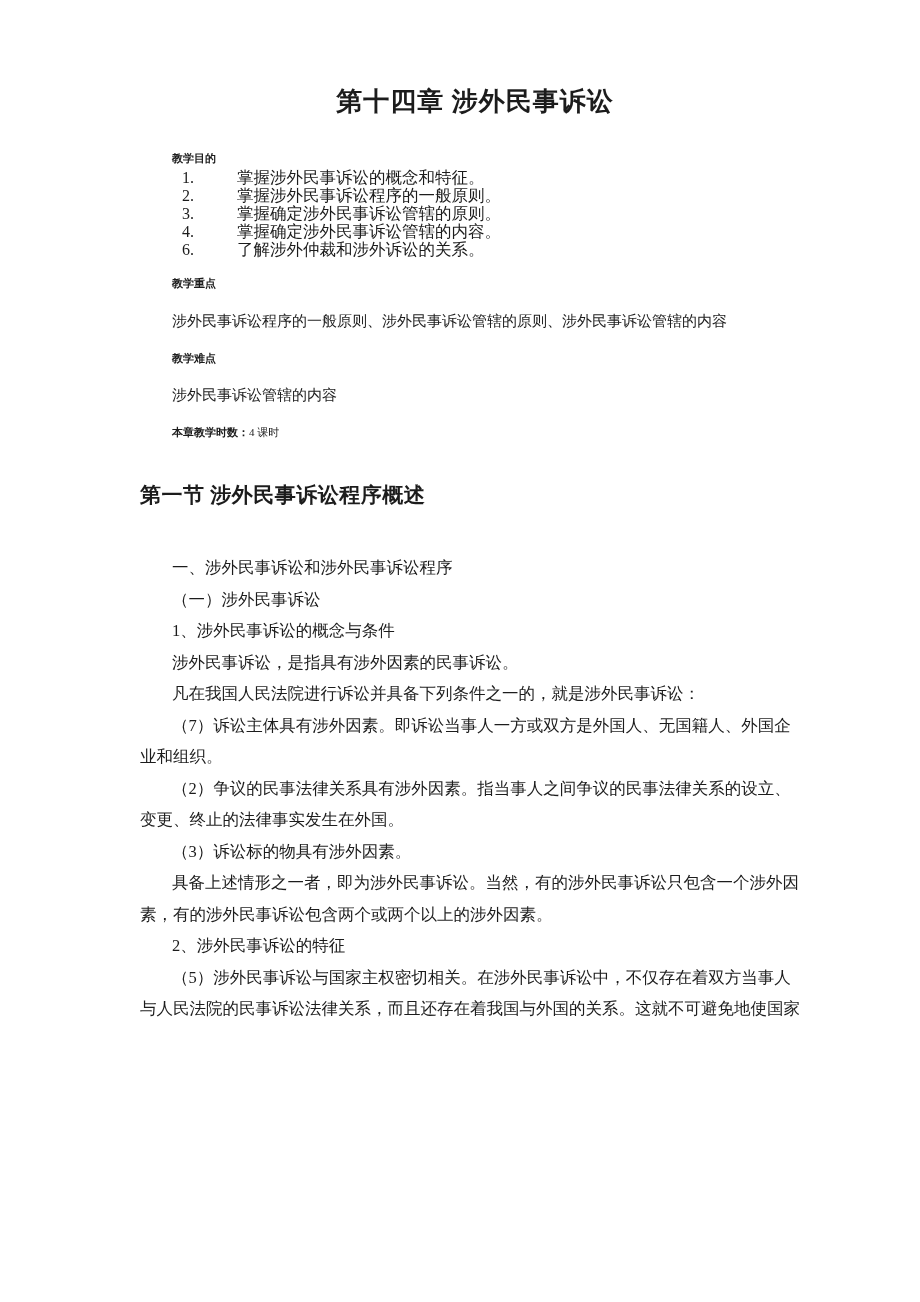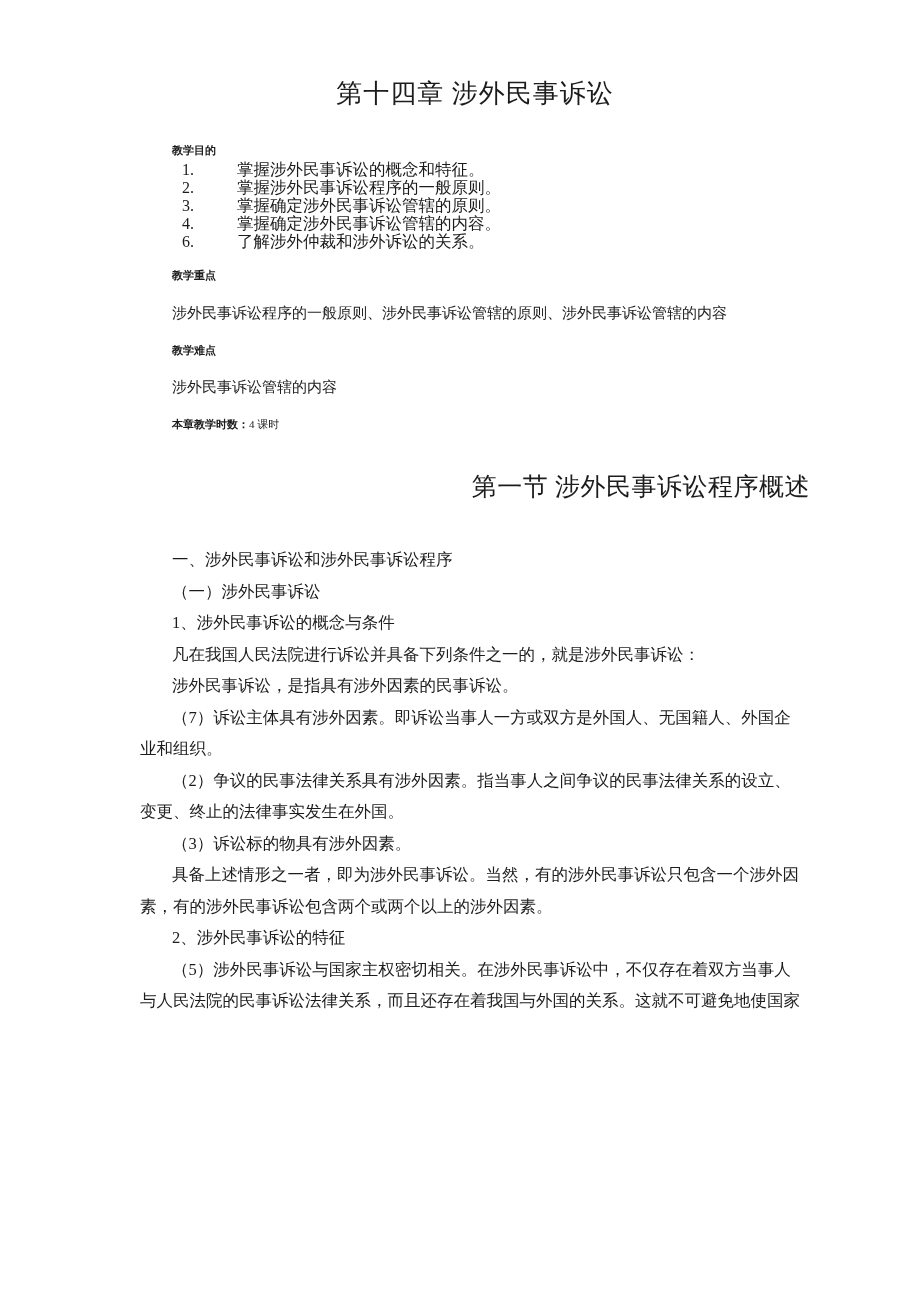--- a/index.html
+++ b/index.html
@@ -19,25 +19,25 @@
     width: 920px;
     height: 1302px;
     background: #ffffff;
     overflow: hidden;
     box-sizing: border-box;
   }
   .doc {
     padding: 0 110px 0 140px;
   }
   .chapter-title {
-    margin: 0;
+    margin: 8px;
     padding-top: 77px;
     font-size: 26px;
     line-height: 34px;
-    font-weight: normal;
+    font-weight: bold;
     text-align: center;
     letter-spacing: 1px;
     white-space: nowrap;
   }
   .lbl {
     font-size: 11px;
     line-height: 22px;
     font-weight: bold;
     padding-left: 32px;
     white-space: nowrap;
@@ -61,24 +61,24 @@
     font-size: 16px;
   }
   #key-points-label { margin-top: 13px; }
   #key-points-text { margin-top: 16px; padding-left: 32px; }
   #difficulties-label { margin-top: 15px; }
   #difficulties-text { margin-top: 15px; }
   #hours-line { margin-top: 15px; }
   #hours-line .hours-value { font-weight: normal; }
   .section-heading {
     margin: 36px 0 0 0;
-    font-size: 25px;
+    font-size: 21px;
     line-height: 32px;
-    font-weight: normal;
-    text-align: right;
+    font-weight: bold;
+    text-align: left;
     letter-spacing: 0.5px;
     white-space: nowrap;
   }
   .body-block { margin-top: 41px; }
   .bline {
     font-size: 16.5px;
     line-height: 31.5px;
     white-space: nowrap;
   }
   .bline.ind { text-indent: 32px; }
@@ -122,22 +122,22 @@
     <div class="lbl" id="hours-line">
       <span>本章教学时数：</span><span class="hours-value">4 课时</span>
     </div>
 
     <h2 class="section-heading">第一节 涉外民事诉讼程序概述</h2>
 
     <div class="body-block">
       <div class="bline ind">一、涉外民事诉讼和涉外民事诉讼程序</div>
         <div class="bline ind">（一）涉外民事诉讼</div>
         <div class="bline ind">1、涉外民事诉讼的概念与条件</div>
+        <div class="bline ind">涉外民事诉讼，是指具有涉外因素的民事诉讼。</div>
         <div class="bline ind">凡在我国人民法院进行诉讼并具备下列条件之一的，就是涉外民事诉讼：</div>
-        <div class="bline ind">涉外民事诉讼，是指具有涉外因素的民事诉讼。</div>
         <div class="bline ind">（7）诉讼主体具有涉外因素。即诉讼当事人一方或双方是外国人、无国籍人、外国企</div>
         <div class="bline">业和组织。</div>
         <div class="bline ind">（2）争议的民事法律关系具有涉外因素。指当事人之间争议的民事法律关系的设立、</div>
         <div class="bline">变更、终止的法律事实发生在外国。</div>
         <div class="bline ind">（3）诉讼标的物具有涉外因素。</div>
         <div class="bline ind">具备上述情形之一者，即为涉外民事诉讼。当然，有的涉外民事诉讼只包含一个涉外因</div>
         <div class="bline">素，有的涉外民事诉讼包含两个或两个以上的涉外因素。</div>
         <div class="bline ind">2、涉外民事诉讼的特征</div>
         <div class="bline ind">（5）涉外民事诉讼与国家主权密切相关。在涉外民事诉讼中，不仅存在着双方当事人</div>
         <div class="bline">与人民法院的民事诉讼法律关系，而且还存在着我国与外国的关系。这就不可避免地使国家</div>

